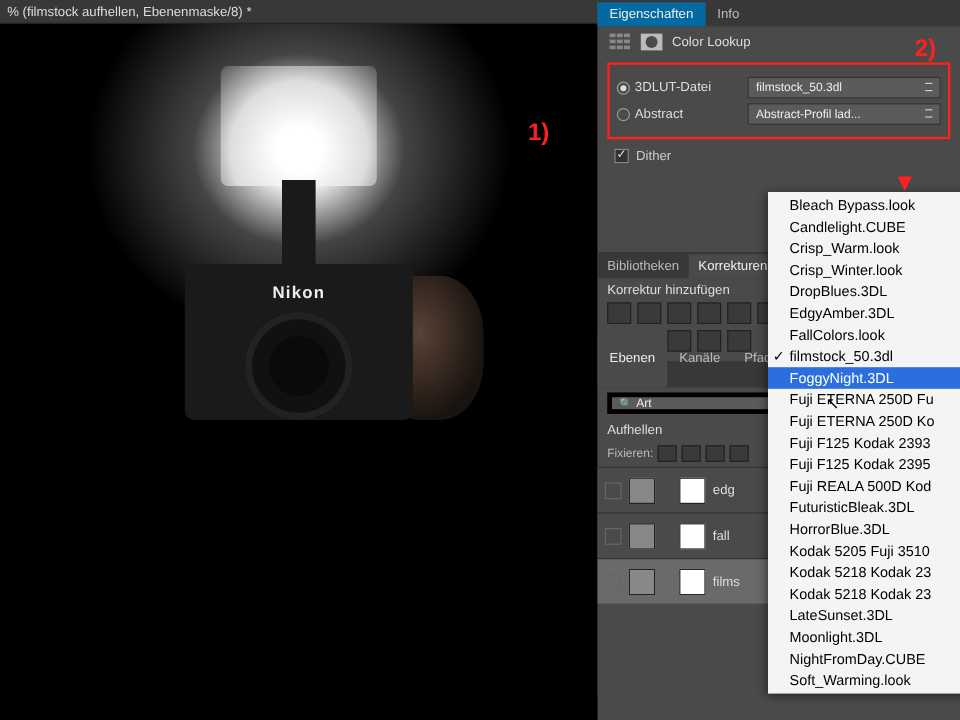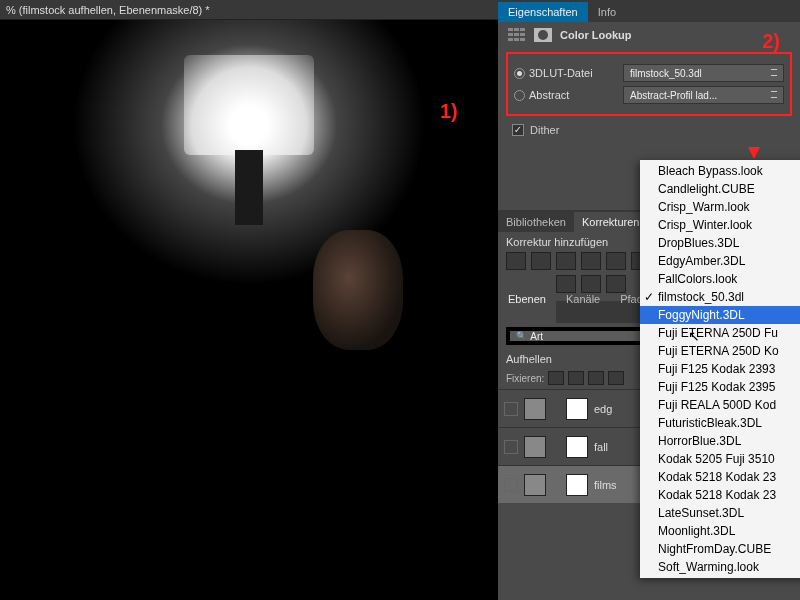--- a/index.html
+++ b/index.html
@@ -24,21 +24,21 @@
   .panel-tabs span { padding: 4px 10px; color:#bbb; }
   .panel-tabs span.active { background:#0369a1; color:#eee; }
   .ann2 { position:absolute; right:20px; top:30px; color:#ff2020; font-size:20px; font-weight:bold; z-index:5;}
   .ann-arrow { position:absolute; right:40px; top:147px; width:0;height:0;border-left:6px solid transparent;border-right:6px solid transparent;border-top:12px solid #ff2020; z-index:60;}
 
   .clk-head { display:flex; align-items:center; gap:8px; padding:6px 10px; }
   .clk-head .ico { width:18px; height:14px; display:inline-block; }
   .grid-ico { background: linear-gradient(#888,#888) 0 0/5px 3px no-repeat, linear-gradient(#888,#888) 6px 0/5px 3px no-repeat, linear-gradient(#888,#888) 12px 0/5px 3px no-repeat, linear-gradient(#888,#888) 0 5px/5px 3px no-repeat, linear-gradient(#888,#888) 6px 5px/5px 3px no-repeat, linear-gradient(#888,#888) 12px 5px/5px 3px no-repeat, linear-gradient(#888,#888) 0 10px/5px 3px no-repeat, linear-gradient(#888,#888) 6px 10px/5px 3px no-repeat, linear-gradient(#888,#888) 12px 10px/5px 3px no-repeat; }
   .mask-ico { background:#bbb; position:relative;}
   .mask-ico::after{content:"";position:absolute;left:4px;top:2px;width:10px;height:10px;background:#4a4a4a;border-radius:50%;}
-  .clk-title { font-weight:bold; color:#ddd; }
+  .clk-title { font-weight:normal; color:#ddd; }
 
   .redbox { margin: 4px 8px 6px 8px; border:2px solid #ff2020; padding:6px 6px; }
   .opt-row { display:flex; align-items:center; margin:4px 0; gap:4px; }
   .radio { width:11px; height:11px; border-radius:50%; border:1px solid #999; display:inline-block; position:relative;}
   .radio.sel::after{content:"";position:absolute;left:2px;top:2px;width:5px;height:5px;background:#ddd;border-radius:50%;}
   .opt-label { flex:0 0 90px; color:#ddd; }
   .dd { flex:1; background:#5b5b5b; border:1px solid #333; height:18px; display:flex; align-items:center; padding:0 14px 0 6px; color:#eee; position:relative; font-size:10px; overflow:hidden; white-space:nowrap;}
   .dd::after{content:"";position:absolute;right:4px;top:3px;width:8px;height:10px;background:linear-gradient(#ccc,#ccc) 0 1px/6px 1px no-repeat, linear-gradient(#ccc,#ccc) 0 7px/6px 1px no-repeat;}
   .chk-row { display:flex; align-items:center; gap:6px; padding:2px 14px 6px 14px;}
   .chk { width:12px;height:12px;border:1px solid #888;background:#333;display:inline-flex;align-items:center;justify-content:center;color:#ddd;font-size:10px;line-height:1;}
@@ -82,20 +82,23 @@
 </head>
 <body>
 
 <div class="canvas-area">
   <div class="doc-tab-bar">
     <span>% (filmstock aufhellen, Ebenenmaske/8) *</span>
   </div>
   <div class="canvas-img">
     <div class="flash"></div>
     <div class="face"></div>
+    <div class="camera">
+      <span class="brand">Nikon</span>
+    </div>
   </div>
   <div class="ann1">1)</div>
 </div>
 
 <div class="right">
   <div class="ann2">2)</div>
   <div class="ann-arrow"></div>
 
   <div class="panel-tabs">
     <span class="active">Eigenschaften</span>

